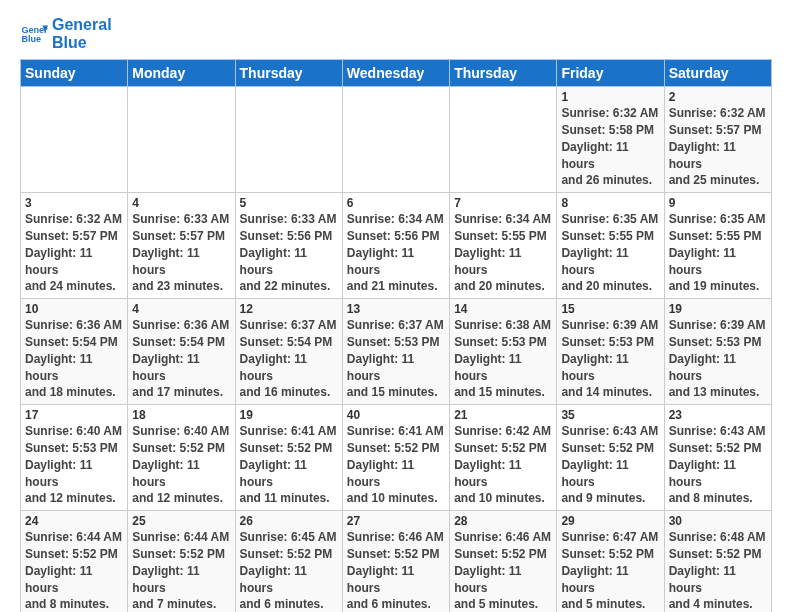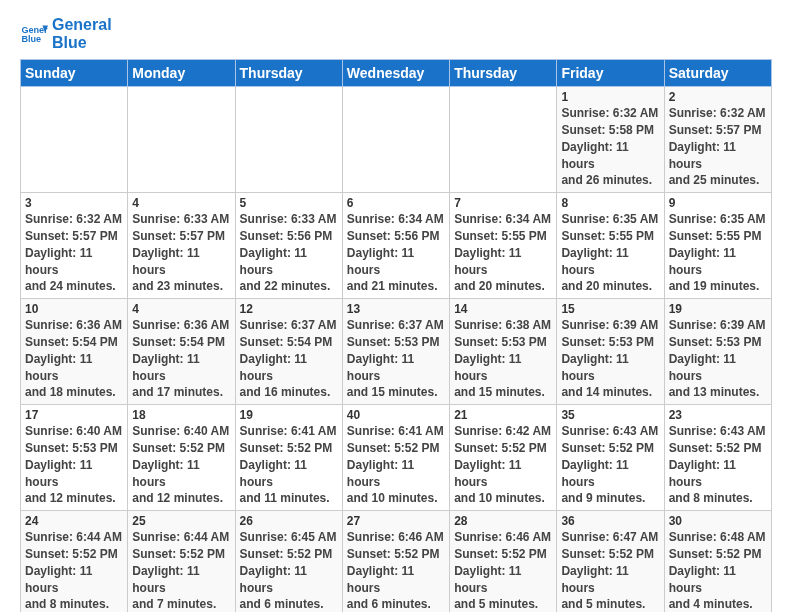--- a/index.html
+++ b/index.html
@@ -327,21 +327,21 @@
 and 6 minutes.</div>
           </td>
           <td>
             <span class="day-number">28</span>
             <div class="day-info" style="white-space: pre-line;">Sunrise: 6:46 AM
 Sunset: 5:52 PM
 Daylight: 11 hours
 and 5 minutes.</div>
           </td>
           <td>
-            <span class="day-number">36</span>
+            <span class="day-number">29</span>
             <div class="day-info" style="white-space: pre-line;">Sunrise: 6:47 AM
 Sunset: 5:52 PM
 Daylight: 11 hours
 and 5 minutes.</div>
           </td>
           <td>
             <span class="day-number">30</span>
             <div class="day-info" style="white-space: pre-line;">Sunrise: 6:48 AM
 Sunset: 5:52 PM
 Daylight: 11 hours

